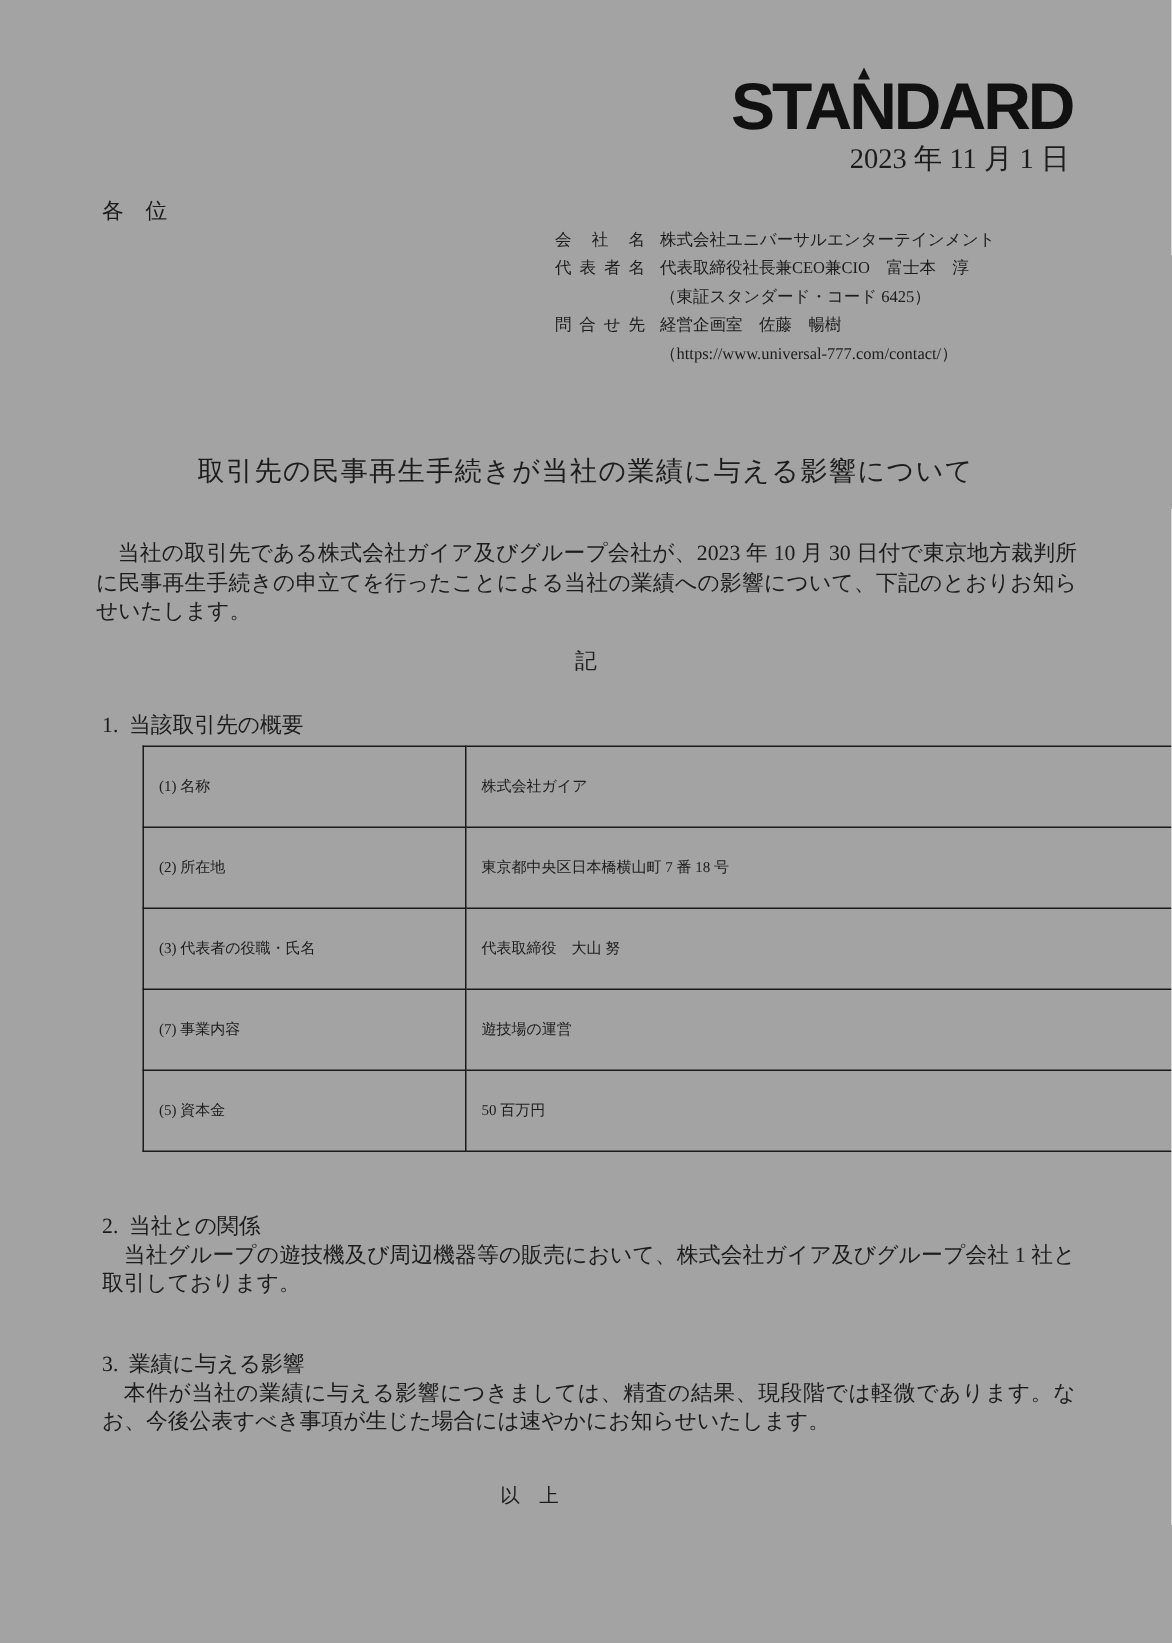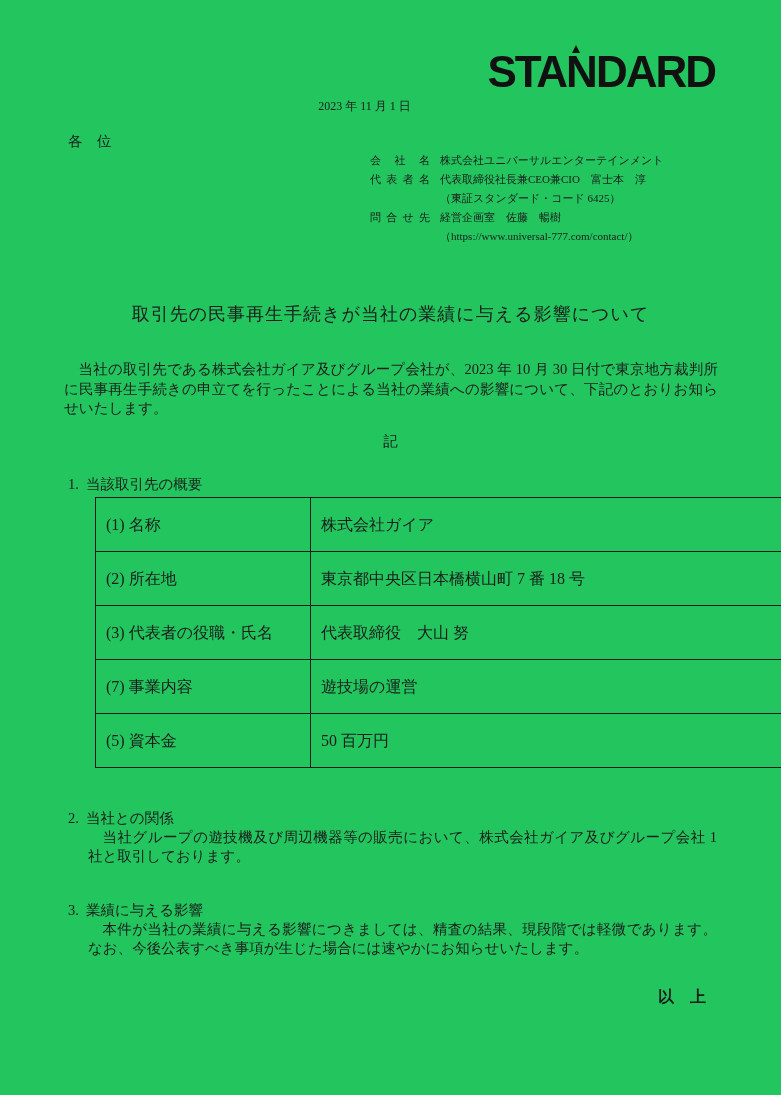--- a/index.html
+++ b/index.html
@@ -5,21 +5,21 @@
   html, body {
     margin: 0;
     padding: 0;
     background: #ffffff;
   }
   .page {
     position: relative;
     width: 781px;
     height: 1095px;
     margin: 0 auto;
-    background: #22c55e;
+    background: #a3a3a3;
     font-family: "Liberation Serif", "DejaVu Serif", serif;
     color: #1c1c1c;
     box-sizing: border-box;
     overflow: hidden;
   }
 
   
   .logo-row {
     padding-top: 50px;
     margin-right: 66px;
@@ -44,23 +44,23 @@
     top: -5px;
     left: 6px;
     width: 0;
     height: 0;
     border-left: 4px solid transparent;
     border-right: 4px solid transparent;
     border-bottom: 8px solid #111111;
   }
   .date-row {
     margin-top: 3px;
-    margin-right: 52px;
-    text-align: center;
-    font-size: 12px;
+    margin-right: 68px;
+    text-align: right;
+    font-size: 19px;
     line-height: 19px;
   }
   .addressee {
     margin: 16px 0 0 68px;
     font-size: 14.5px;
     line-height: 19px;
   }
 
   
   .sender-block {
@@ -124,56 +124,55 @@
     align-items: baseline;
   }
   .sec-num {
     display: inline-block;
     width: 22px;
     flex: 0 0 22px;
     padding-left: 4px;
     box-sizing: border-box;
   }
   .sec-body {
-    margin-left: 24px;
+    margin-left: 4px;
     margin-top: 0;
     text-indent: 1em;
     line-height: 19.5px;
     text-align: justify;
   }
 
   
   .overview-table {
     margin-left: 31px;
     margin-top: 3px;
     border-collapse: collapse;
     width: 618px;
     table-layout: fixed;
   }
   .overview-table td {
     border: 1.5px solid #1a1a1a;
-    font-size: 16px;
+    font-size: 10px;
     height: 27px;
     padding: 17px 10px;
     vertical-align: middle;
     box-sizing: border-box;
     white-space: nowrap;
     overflow: hidden;
   }
   .overview-table .col-label { width: 215px; }
   .overview-table .col-value { width: 477px; }
 
   
   .closing {
     margin-top: 28px;
     margin-right: 75px;
-    text-align: right;
-    font-size: 16px;
-    line-height: 19px;
-    font-weight: bold;
+    text-align: center;
+    font-size: 13px;
+    line-height: 19px;
   }
 </style>
 </head>
 <body>
 
 <div class="page">
 
   <div class="logo-row">
     <span class="logo"><span>STA</span><span class="logo-n">N</span><span>DARD</span></span>
   </div>

